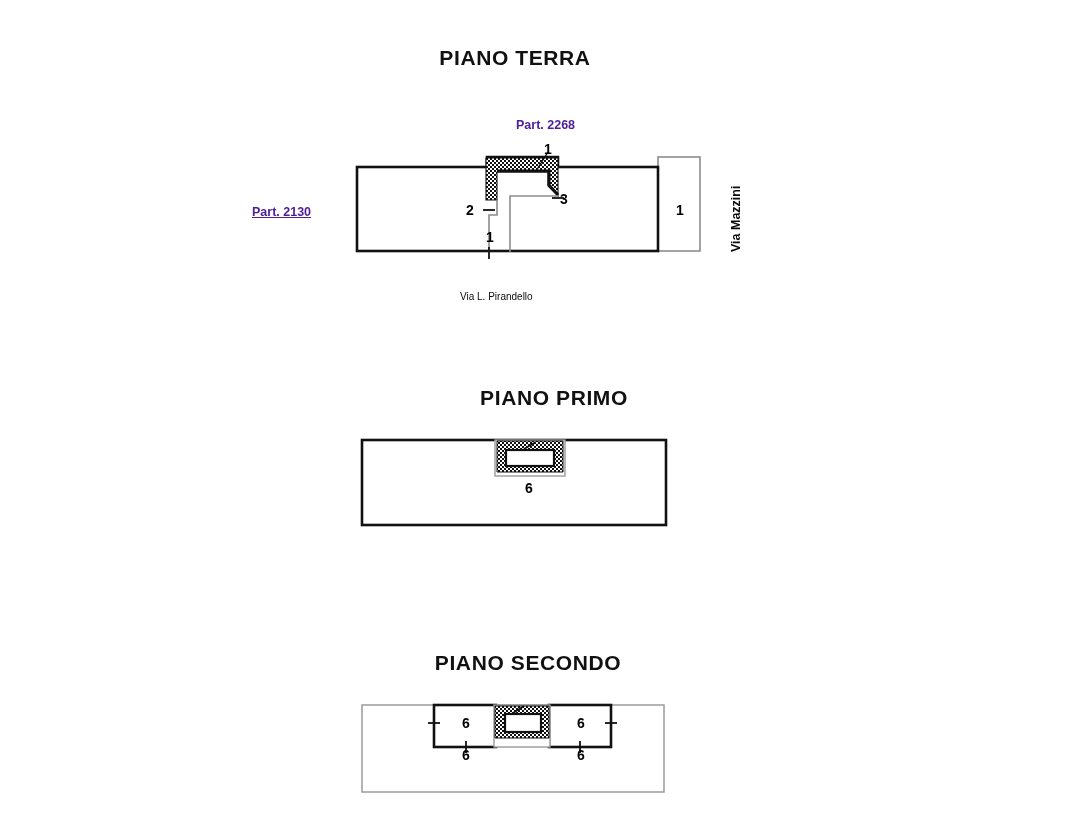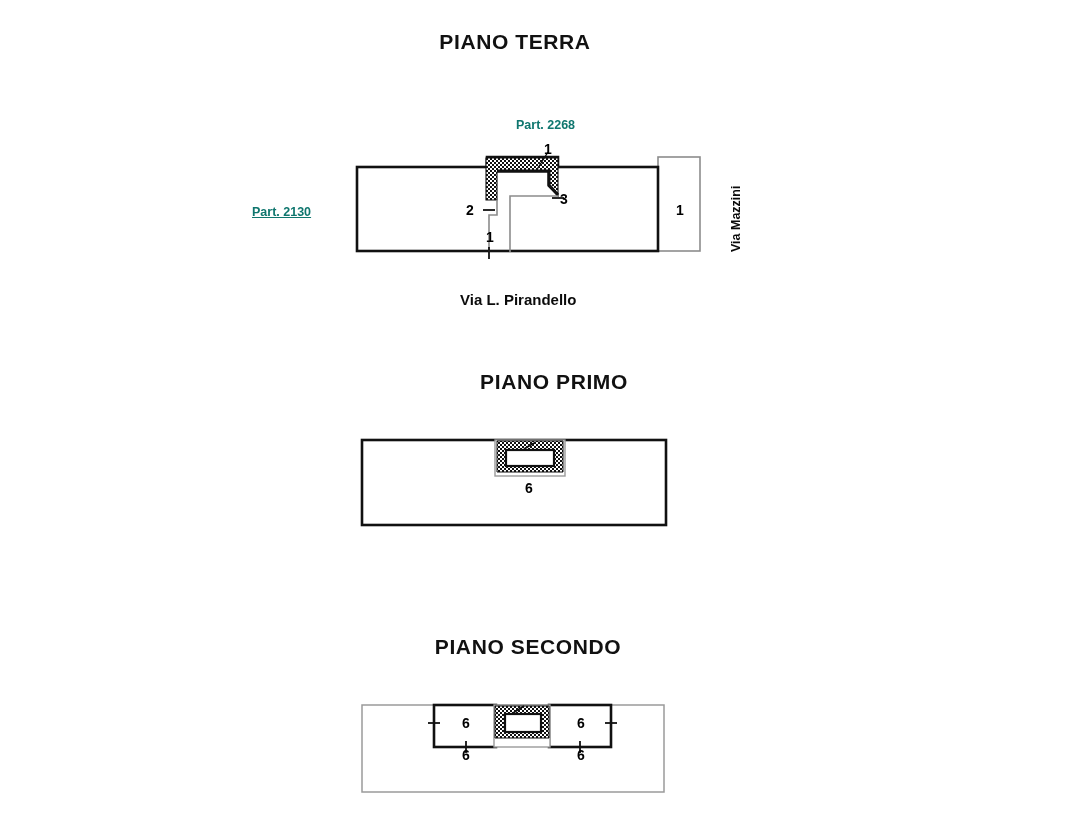--- a/index.html
+++ b/index.html
@@ -28,39 +28,40 @@
     overflow: visible;
   }
   .section-title {
     position: absolute;
     font-weight: bold;
     font-size: 21px;
     letter-spacing: 0.6px;
     color: #111111;
     white-space: nowrap;
     text-align: center;
+    margin-top: 16px;
   }
   .plan-label {
     position: absolute;
     font-size: 12.5px;
     font-weight: bold;
-    color: #0f766e;
+    color: #4c1d95;
     white-space: nowrap;
   }
   .room-num {
     position: absolute;
     font-size: 14px;
     font-weight: bold;
     color: #000000;
     white-space: nowrap;
   }
   .street-label {
     position: absolute;
-    font-size: 15px;
-    font-weight: bold;
+    font-size: 10px;
+    font-weight: normal;
     color: #0b0b0b;
     white-space: nowrap;
   }
   .street-vertical {
     position: absolute;
     font-size: 12.5px;
     font-weight: bold;
     color: #0b0b0b;
     white-space: nowrap;
     transform-origin: 0 0;

